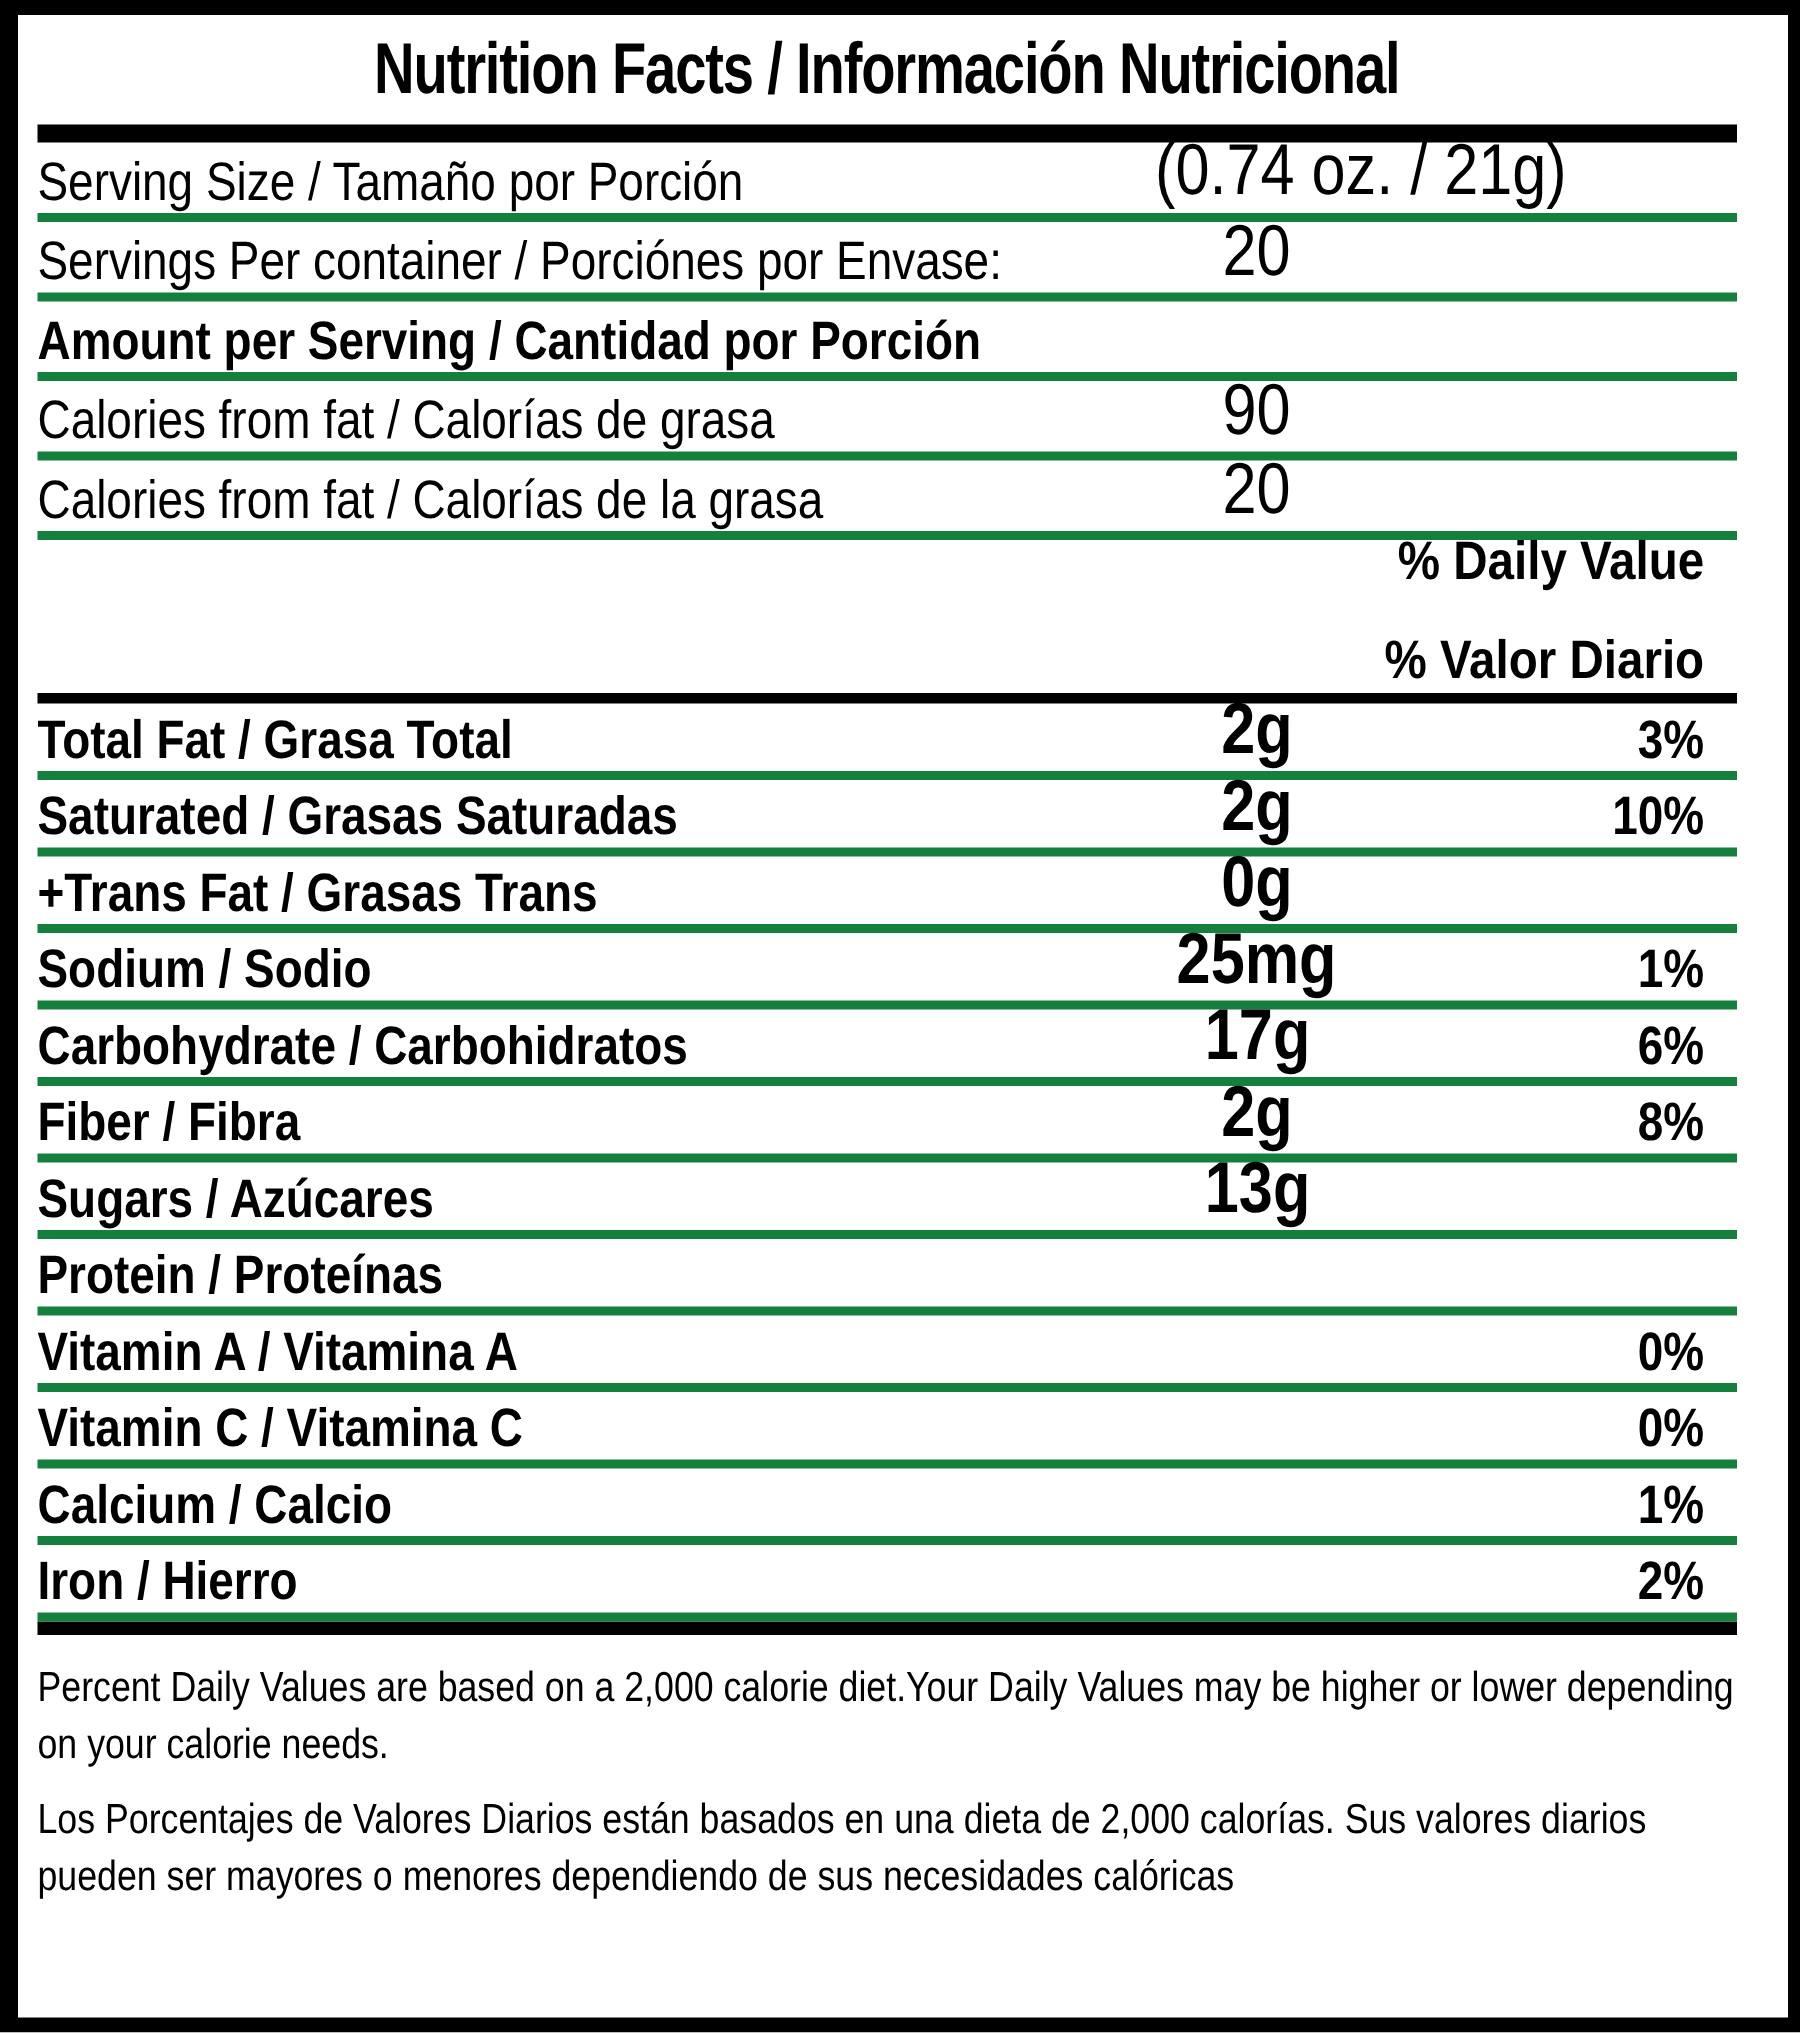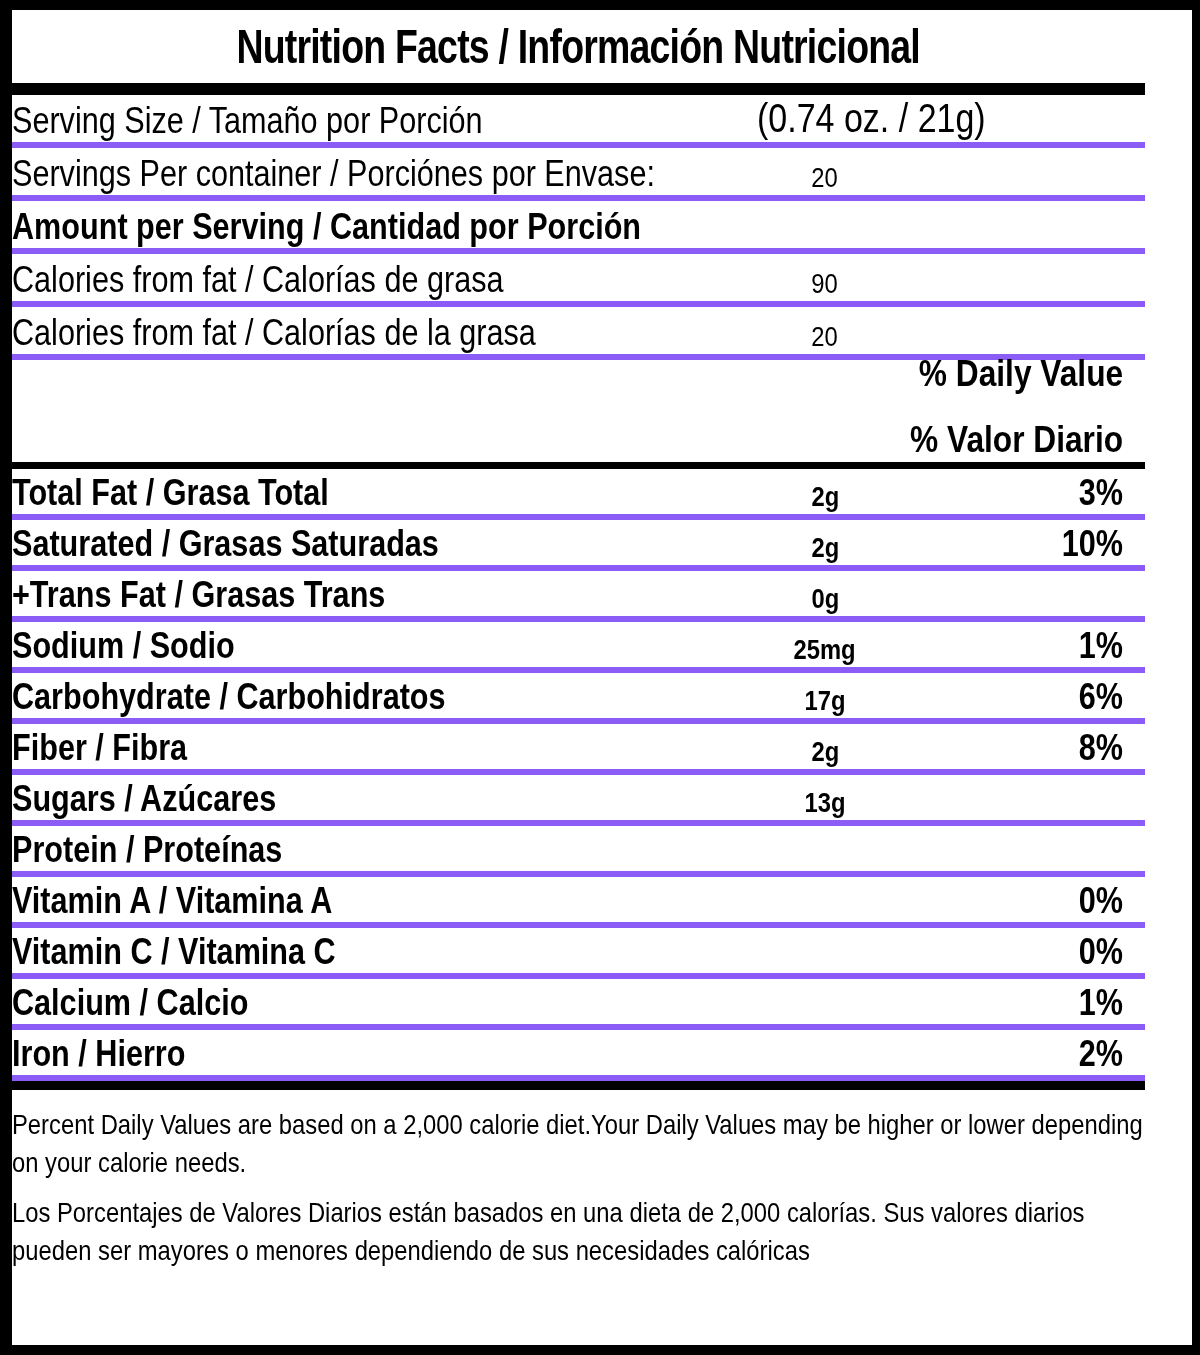--- a/index.html
+++ b/index.html
@@ -9,54 +9,54 @@
     box-sizing:border-box;
     background:#ffffff;
     border-left:12px solid #000;
     border-top:10px solid #000;
     border-right:8px solid #000;
     border-bottom:10px solid #000;
     font-family:"Liberation Sans", sans-serif;
     color:#000;
     overflow:hidden;
   }
-  .content { width:1133px; }
+  .content { margin-left:13px; width:1133px; }
 
   
   .title-wrap { height:73px; display:flex; align-items:center; justify-content:center; }
   .title {
     font-size:48px; font-weight:bold; white-space:nowrap;
     display:inline-block; transform:scaleX(0.78); transform-origin:50% 50%;
     letter-spacing:-1px;
   }
   .thick-bar { height:12px; background:#000; }
 
   
-  .row { position:relative; border-bottom:6px solid #8b5cf6; }
+  .row { position:relative; border-bottom:6px solid #15803d; }
   .sec1 .row { height:47px; }
   .sec2 .row { height:45px;font-weight:bold; }
   .lbl {
     position:absolute; left:0; bottom:3px;
     font-size:36px; white-space:nowrap; line-height:1;
     display:inline-block; transform:scaleX(0.85); transform-origin:0 100%;
   }
   .lbl.bold { font-weight:bold; }
   .amount {
     position:absolute; left:693px; bottom:3px; width:240px;
-    font-size:28px; line-height:1; text-align:center;
+    font-size:48px; line-height:1; text-align:center;
   }
   .amount > span { display:inline-block; transform:scaleX(0.85); transform-origin:50% 100%; white-space:nowrap; }
   .pct {
     position:absolute; right:22px; bottom:3px;
     font-size:36px; line-height:1; text-align:right;
   }
   .pct > span { display:inline-block; transform:scaleX(0.85); transform-origin:100% 100%; white-space:nowrap; }
   .serving-val {
     position:absolute; left:745px; bottom:4px;
-    font-size:40px; line-height:1; white-space:nowrap;
+    font-size:48px; line-height:1; white-space:nowrap;
     display:inline-block;
   }
   .serving-val > span { display:inline-block; transform:scaleX(0.85); transform-origin:0 100%; white-space:nowrap; }
 
   
   .dv-block {
     height:98px; border-bottom:7px solid #000;
     display:flex; flex-direction:column; justify-content:flex-end; align-items:flex-end;
     gap:30px; padding-bottom:4px; box-sizing:content-box;
   }

